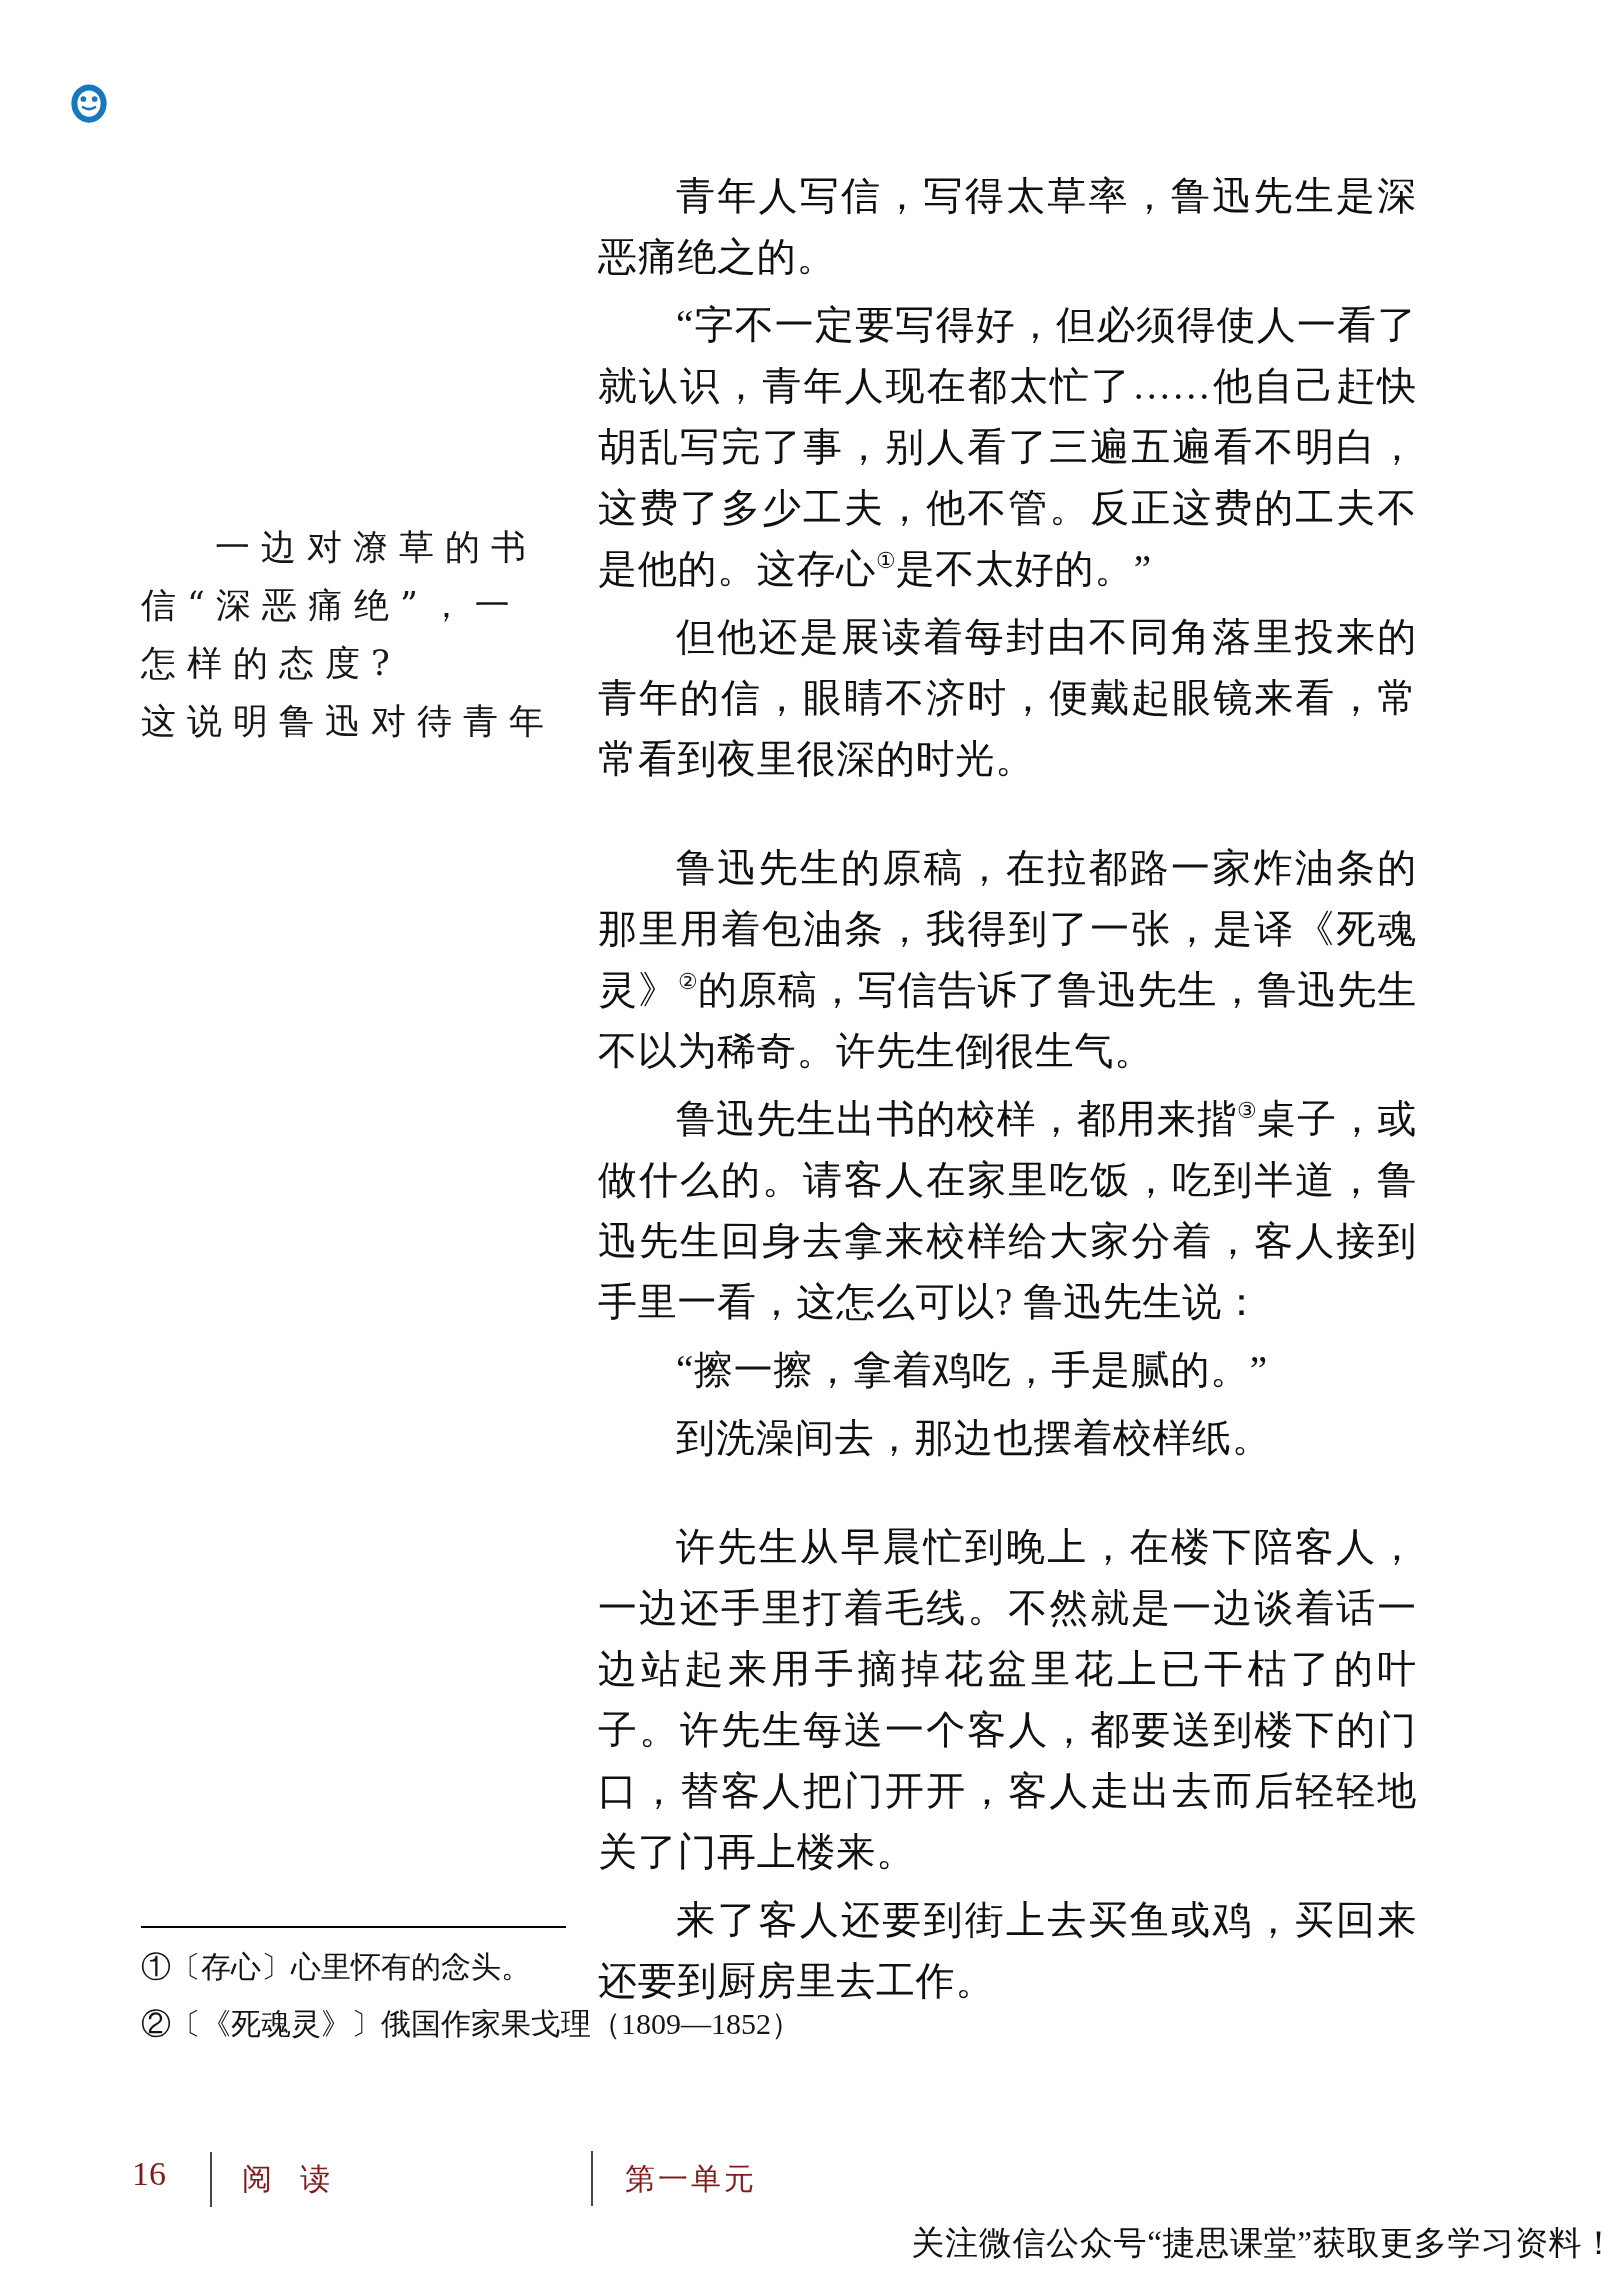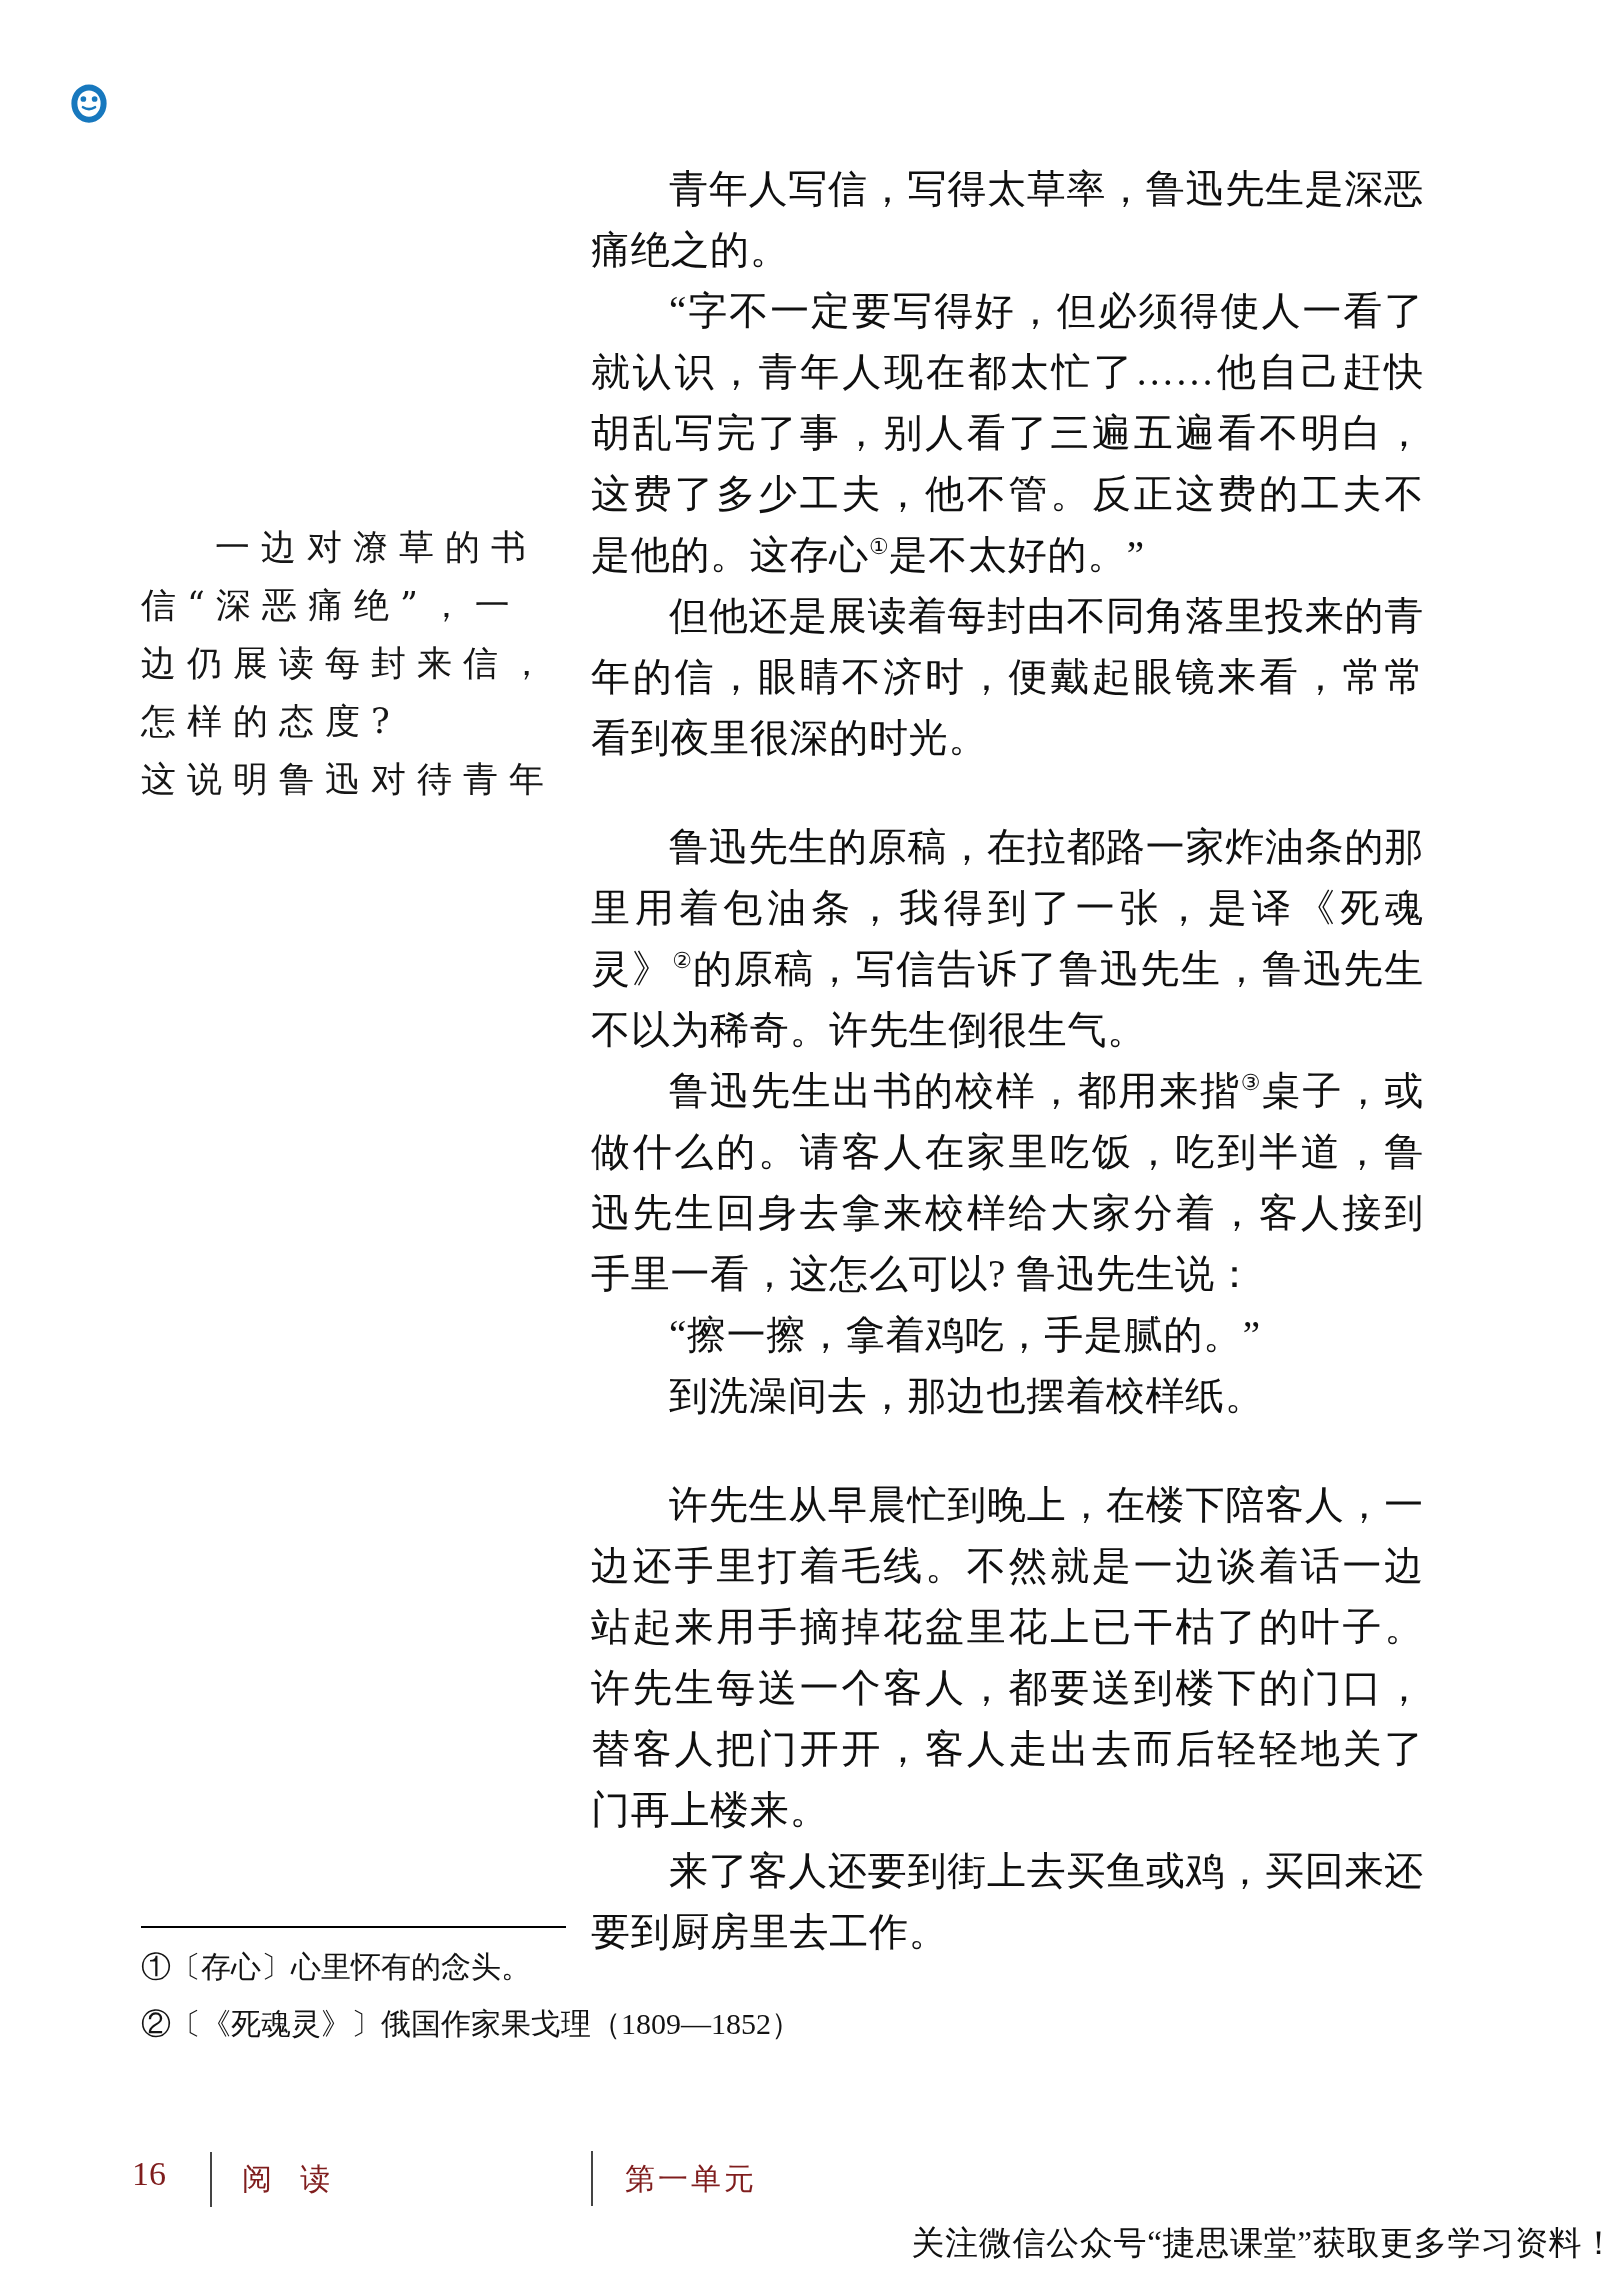--- a/index.html
+++ b/index.html
@@ -17,21 +17,21 @@
     font-size:35px;line-height:58px;letter-spacing:11px;color:#161616;
   }
   .margin-note .mline{white-space:nowrap;}
   .margin-note .mline.indent{text-indent:74px;}
   
   .main-text{
     position:absolute;left:591px;top:158px;width:833px;
     font-size:39px;line-height:61px;letter-spacing:0.7px;
     text-align:justify;color:#101010;
   }
-  .main-text p{margin:0;text-indent:2em;}
+  .main-text p{margin:7px;text-indent:2em;}
   .main-text p.gap{margin-top:48px;font-family:Liberation Serif, serif;}
   .main-text sup{
     font-size:22px;line-height:0;vertical-align:super;letter-spacing:0;
   }
   
   .fn-divider{position:absolute;left:141px;top:1926px;width:425px;height:2.2px;background:#000;}
   .footnotes{position:absolute;left:0;top:1938px;width:1616px;font-size:30px;line-height:57px;color:#131313;}
   .fn-col1{position:absolute;left:141px;top:0;width:669px;white-space:nowrap;}
   .fn-col2{position:absolute;left:809px;top:0;width:521px;white-space:nowrap;}
   
@@ -55,21 +55,20 @@
     <ellipse cx="24" cy="26" rx="19.5" ry="21.5" fill="none" stroke="#1778be" stroke-width="8"></ellipse>
     <circle cx="16.5" cy="20" r="3.8" fill="#1778be"></circle>
     <circle cx="31.5" cy="20" r="3.8" fill="#1778be"></circle>
     <path d="M16 31 Q24 36 32 31" fill="none" stroke="#1778be" stroke-width="3.5" stroke-linecap="round"></path>
   </svg>
 </div>
 
 <div class="margin-note">
   <div class="mline indent">一边对潦草的书</div>
   <div class="mline">信“深恶痛绝”，一</div>
-  <div class="mline">边仍展读每封来信，</div>
   <div class="mline">怎样的态度?</div>
   <div class="mline">这说明鲁迅对待青年</div>
 </div>
 
 <div class="main-text">
   <p>青年人写信，写得太草率，鲁迅先生是深恶痛绝之的。</p>
   <p>“字不一定要写得好，但必须得使人一看了就认识，青年人现在都太忙了……他自己赶快胡乱写完了事，别人看了三遍五遍看不明白，这费了多少工夫，他不管。反正这费的工夫不是他的。这存心<sup>①</sup>是不太好的。”</p>
   <p>但他还是展读着每封由不同角落里投来的青年的信，眼睛不济时，便戴起眼镜来看，常常看到夜里很深的时光。</p>
   <p class="gap">鲁迅先生的原稿，在拉都路一家炸油条的那里用着包油条，我得到了一张，是译《死魂灵》<sup>②</sup>的原稿，写信告诉了鲁迅先生，鲁迅先生不以为稀奇。许先生倒很生气。</p>
   <p>鲁迅先生出书的校样，都用来揩<sup>③</sup>桌子，或做什么的。请客人在家里吃饭，吃到半道，鲁迅先生回身去拿来校样给大家分着，客人接到手里一看，这怎么可以? 鲁迅先生说：</p>

